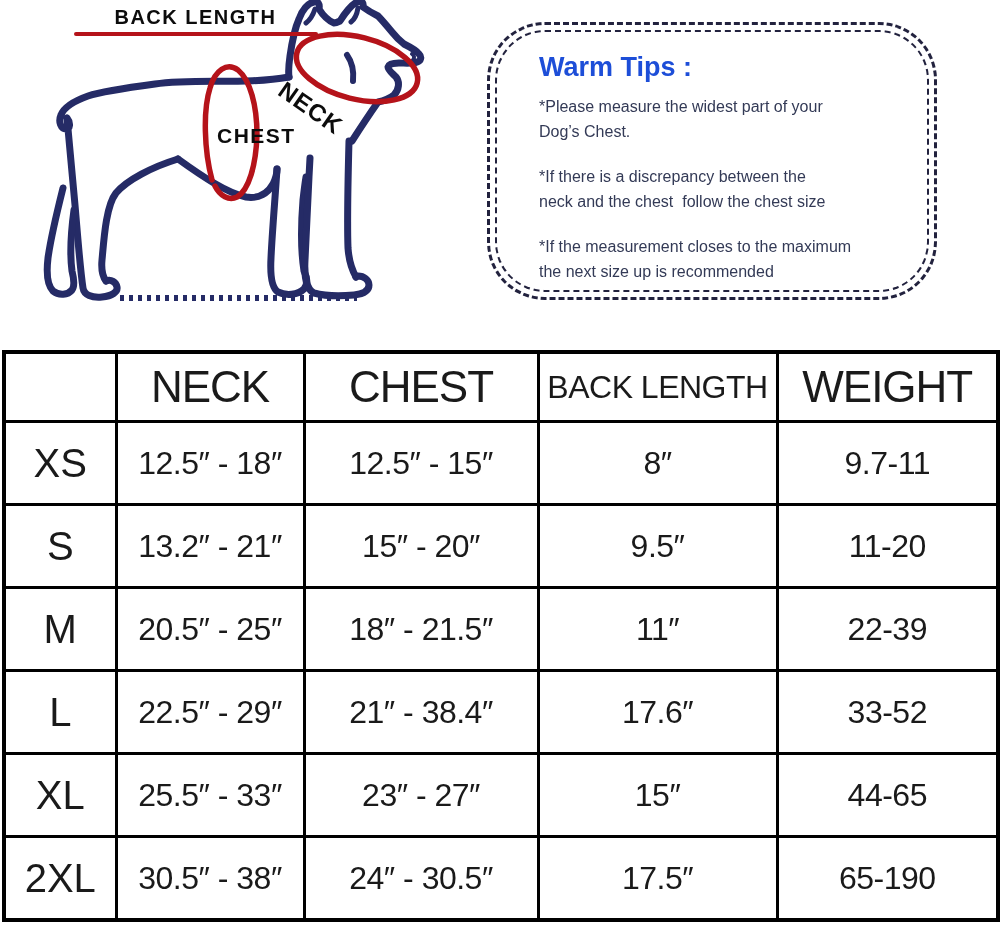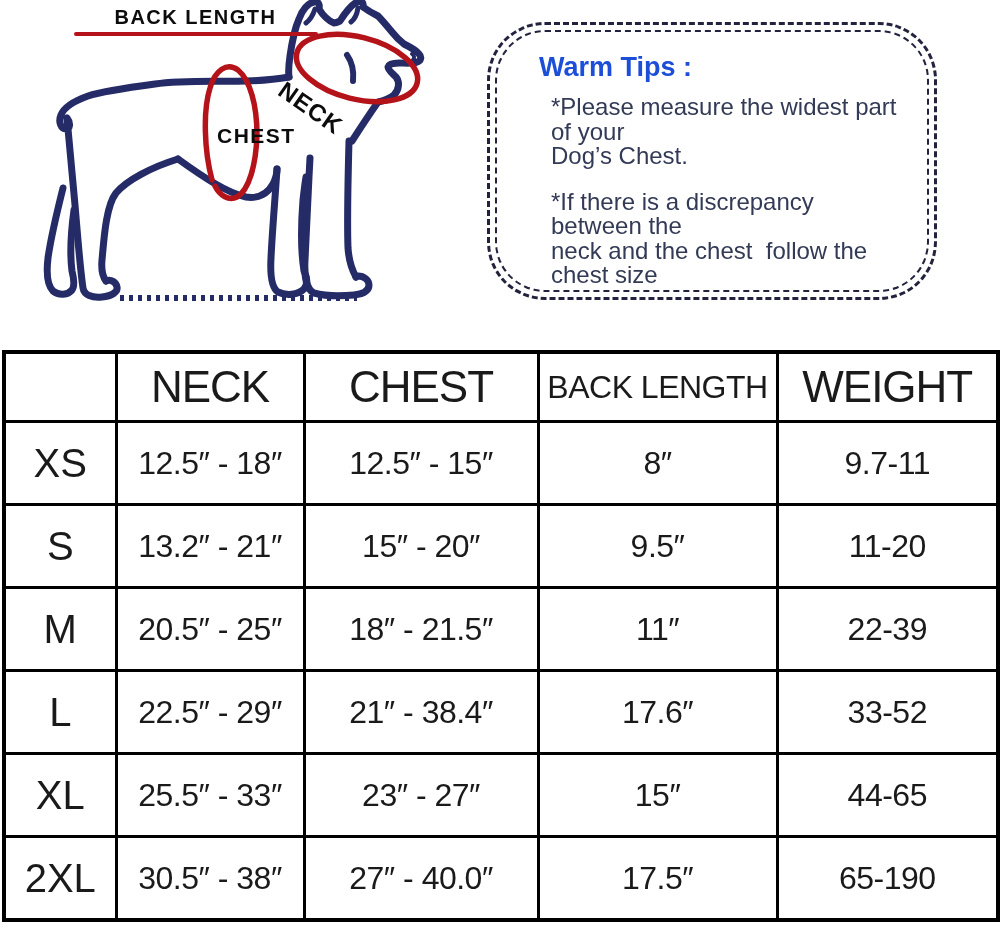--- a/index.html
+++ b/index.html
@@ -14,21 +14,21 @@
   .lbl-neck{left:289px;top:76px;font-size:24px;transform:rotate(35deg);transform-origin:0 0;letter-spacing:1px;}
   .lbl-chest{left:217px;top:124px;font-size:21px;letter-spacing:1.5px;}
 
   
   .tips-outer{position:absolute;left:487px;top:22px;width:450px;height:278px;
     border:3px dashed #22223e;border-radius:58px;box-sizing:border-box;}
   .tips-inner{position:absolute;left:5px;top:5px;right:5px;bottom:5px;
     border:2px dashed #22223e;border-radius:50px;box-sizing:border-box;
     padding:20px 18px 0 42px;}
   .tips-title{font-size:27px;font-weight:bold;color:#1d4ed8;margin:0 0 12px 0;}
-  .tip{font-size:24px;color:#333a56;line-height:24.5px;margin:0 0 21px 12px;white-space:pre-wrap;}
+  .tip{font-size:16px;color:#333a56;line-height:24.5px;margin:0 0 21px 0;white-space:pre-wrap;}
 
   
   table.size-chart{position:absolute;left:2px;top:350px;width:994px;
     border-collapse:collapse;table-layout:fixed;border:4px solid #000;background:#fff;}
   .size-chart th,.size-chart td{border:3px solid #000;text-align:center;vertical-align:middle;
     color:#1a1a1a;font-weight:normal;white-space:nowrap;padding:0;overflow:hidden;}
   .size-chart th{height:66px;font-size:44px;letter-spacing:-1px;}
   .size-chart th.hdr-bl{font-size:32px;letter-spacing:-0.5px;}
   .size-chart td{height:80px;font-size:32px;letter-spacing:-0.5px;}
   .size-chart td.cell-size{font-size:40px;letter-spacing:0;}
@@ -72,20 +72,21 @@
     <div class="lbl lbl-back">BACK LENGTH</div>
     <div class="lbl lbl-neck">NECK</div>
     <div class="lbl lbl-chest">CHEST</div>
   </div>
 
   <div class="tips-outer">
     <div class="tips-inner">
       <div class="tips-title">Warm Tips :</div>
       <p class="tip"><span>*Please measure the widest part of your</span><br><span>Dog’s Chest.</span></p>
       <p class="tip"><span>*If there is a discrepancy between the</span><br><span>neck and the chest  follow the chest size</span></p>
+      <p class="tip"><span>*If the measurement closes to the maximum</span><br><span>the next size up is recommended</span></p>
     </div>
   </div>
 
   <table class="size-chart">
     <colgroup>
       <col style="width:112px">
         <col style="width:188px">
         <col style="width:234px">
         <col style="width:239px">
         <col style="width:221px">
@@ -129,20 +130,20 @@
       <tr>
         <td class="cell-size">XL</td>
         <td>25.5″ - 33″</td>
         <td>23″ - 27″</td>
         <td>15″</td>
         <td>44-65</td>
       </tr>
       <tr>
         <td class="cell-size">2XL</td>
         <td>30.5″ - 38″</td>
-        <td>27″ - 40.0″</td>
+        <td>24″ - 30.5″</td>
         <td>17.5″</td>
         <td>65-190</td>
       </tr>
     </tbody>
   </table>
 
 </div>
 
 </body></html>

